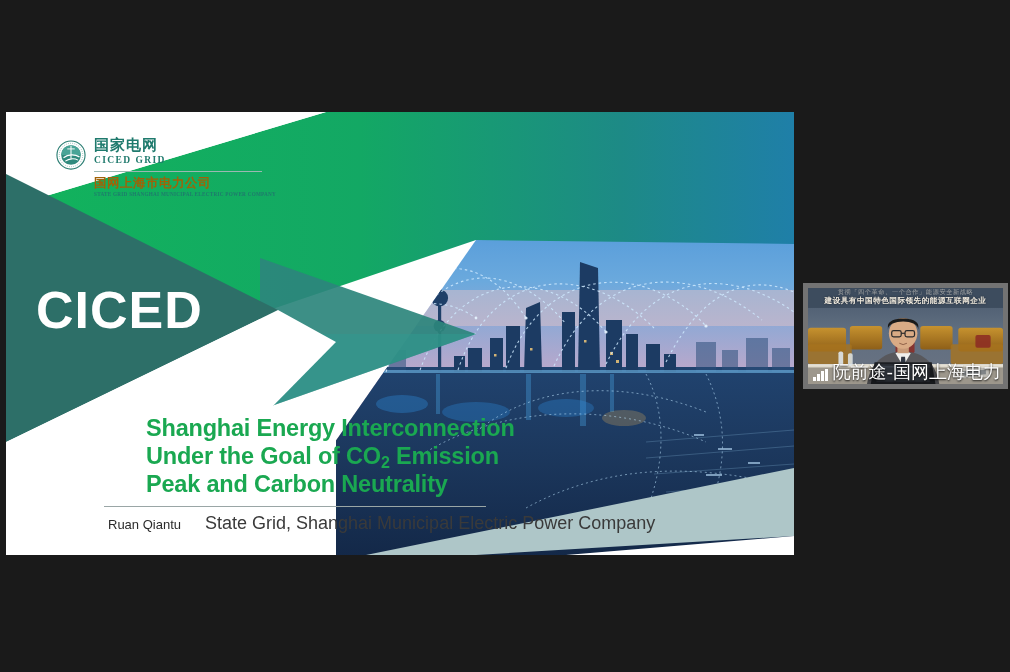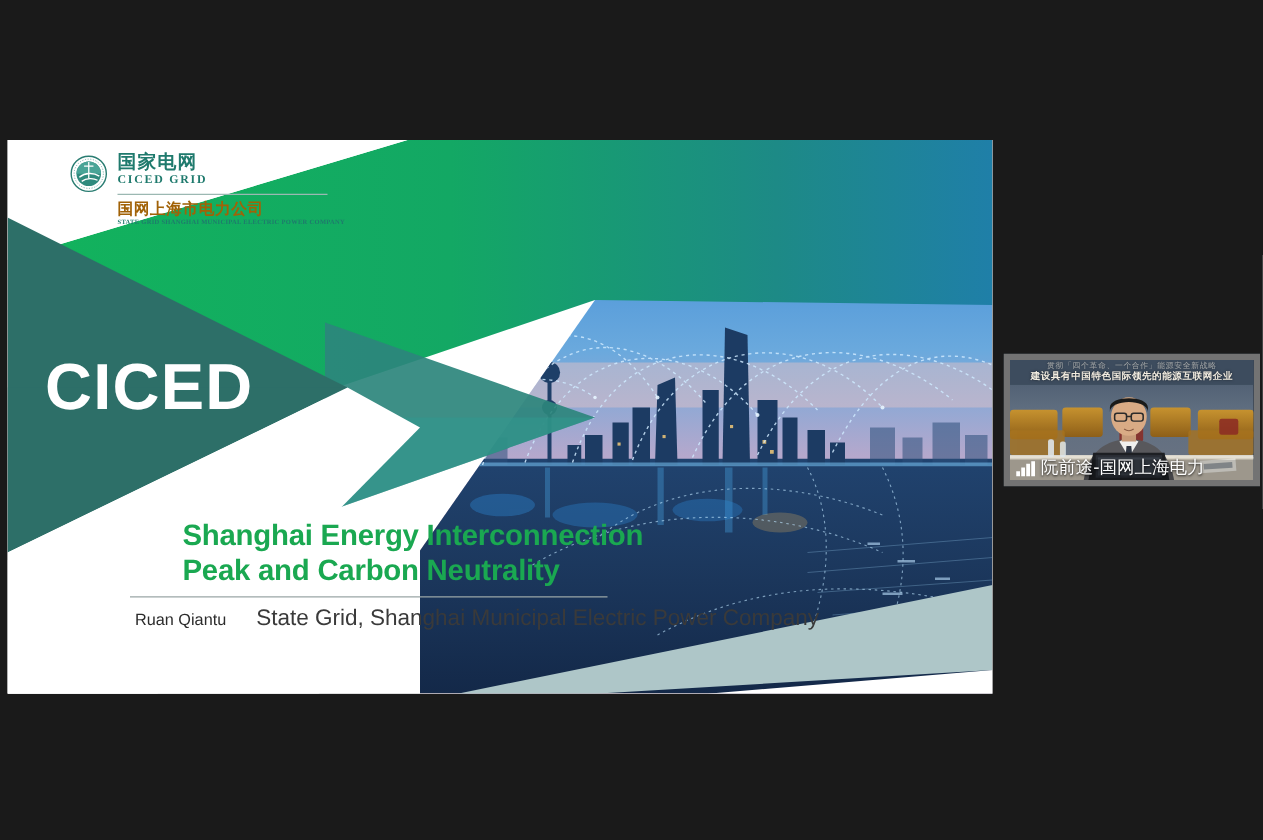--- a/index.html
+++ b/index.html
@@ -15,21 +15,21 @@
   #slide {
     position: absolute; left: 6px; top: 112px;
     width: 788px; height: 443px;
     background: #ffffff; overflow: hidden;
   }
   #slide-art { position: absolute; inset: 0; }
   #slide-art svg { display: block; width: 100%; height: 100%; }
 
   
   .logo-block {
-    position: absolute; left: 50px; top: 10px;
+    position: absolute; left: 50px; top: 26px;
     display: flex; align-items: flex-start; gap: 8px; z-index: 6;
   }
   .logo-mark { width: 30px; height: 30px; flex: none; margin-top: 2px; }
   .logo-texts { display: flex; flex-direction: column; }
   .logo-cn {
     font-size: 15px; font-weight: bold; color: #1f7a6d;
     letter-spacing: 1px; line-height: 1.05;
     font-family: "DejaVu Sans", sans-serif;
   }
   .logo-en {
@@ -84,21 +84,21 @@
     font-family: "DejaVu Sans", sans-serif;
     text-shadow: 0 0 2px rgba(0,0,0,.6);
   }
   .vid-banner-1 { top: 0px;  font-size: 6.2px; opacity: .55; letter-spacing: .6px; }
   .vid-banner-2 { top: 8px;  font-size: 7.6px; font-weight: bold; letter-spacing: .5px; }
   .vid-label {
     position: absolute; left: 5px; bottom: 3px; z-index: 5;
     display: flex; align-items: flex-end; gap: 5px;
   }
   .vid-label-text {
-    font-size: 14px; color: #ffffff; line-height: 1;
+    font-size: 18px; color: #ffffff; line-height: 1;
     font-family: "DejaVu Sans", sans-serif;
     text-shadow: 0 1px 2px rgba(0,0,0,.9);
   }
   .signal-bars { display: flex; align-items: flex-end; gap: 1.5px; height: 12px; }
   .signal-bars i { display: block; width: 2.5px; background: #ffffff; }
   .signal-bars i:nth-child(1) { height: 4px; }
   .signal-bars i:nth-child(2) { height: 7px; }
   .signal-bars i:nth-child(3) { height: 10px; }
   .signal-bars i:nth-child(4) { height: 12px; }
 </style>
@@ -288,20 +288,21 @@
         <div class="logo-rule"></div>
         <div class="logo-cn2">国网上海市电力公司</div>
         <div class="logo-en2">STATE GRID SHANGHAI MUNICIPAL ELECTRIC POWER COMPANY</div>
       </div>
     </div>
 
     <div class="ciced">CICED</div>
 
     <div class="title-block">
       <div class="title-line">Shanghai Energy Interconnection</div>
+      <div class="title-line"><span>Under the Goal of CO</span><sub>2</sub><span> Emission</span></div>
       <div class="title-line">Peak and Carbon Neutrality</div>
       <div class="title-rule"></div>
       <div class="byline">
         <span class="byline-name">Ruan Qiantu</span>
         <span class="byline-org">State Grid, Shanghai Municipal Electric Power Company</span>
       </div>
     </div>
   </div>
 
   <div id="video-tile">

